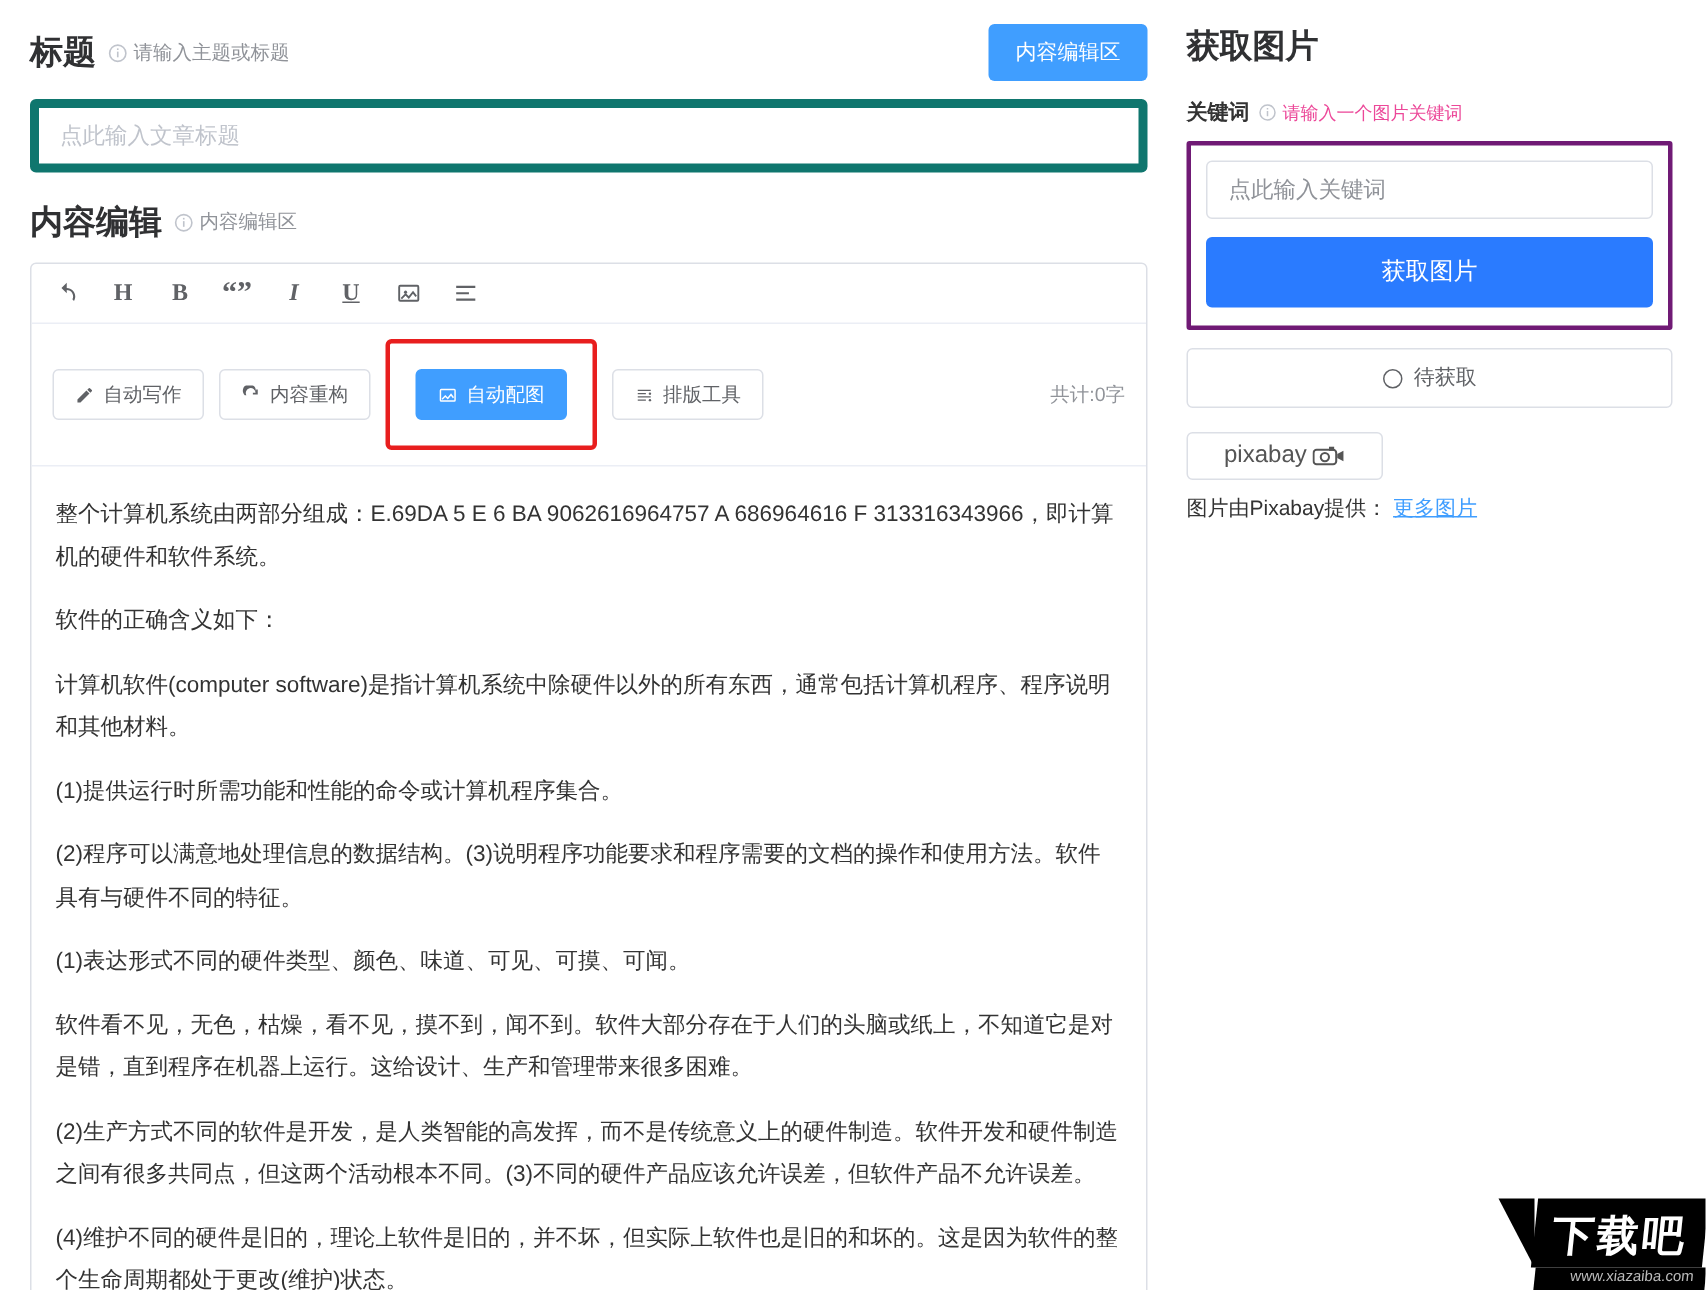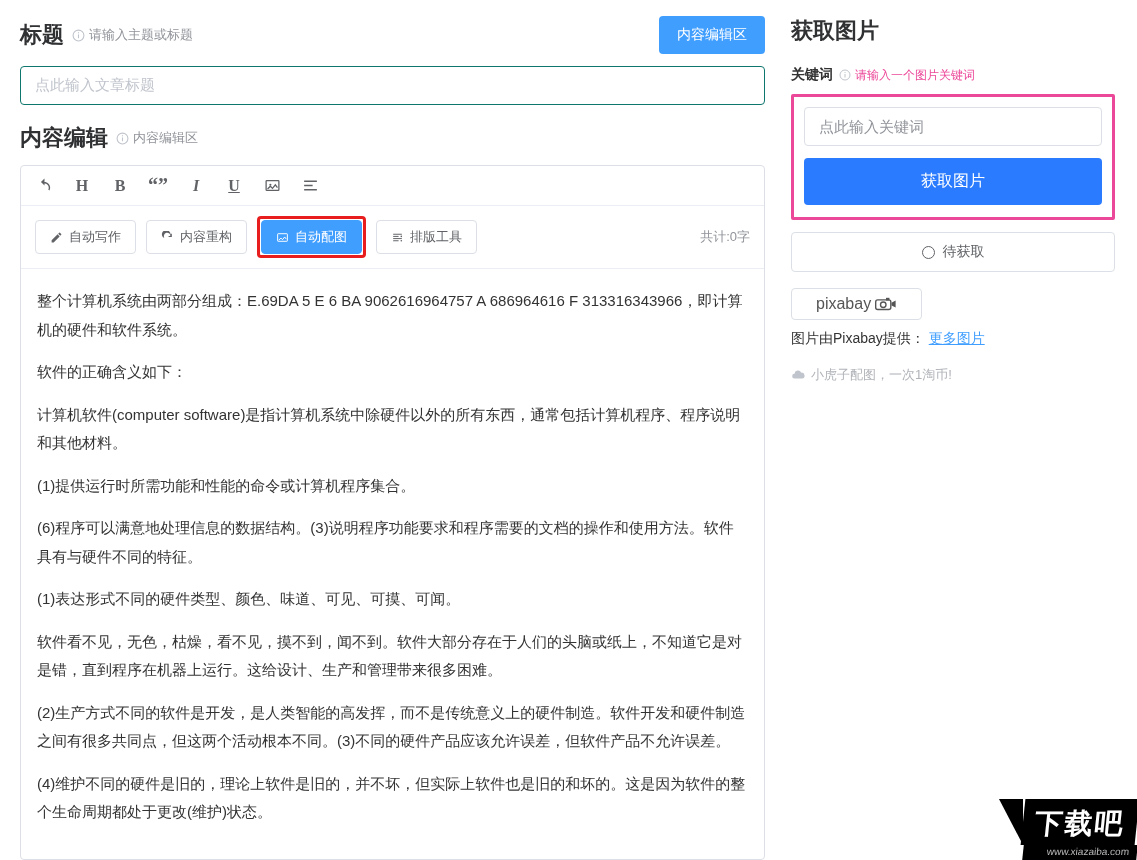--- a/index.html
+++ b/index.html
@@ -7,44 +7,44 @@
 .page { display:flex; width:1137px; height:860px; }
 .main { flex:1; padding:16px 20px; overflow:hidden; }
 .side { width:352px; padding:16px 8px 0 0; position:relative; }
 
 .section-head { display:flex; align-items:center; margin-bottom:12px; }
 .section-title { font-size:22px; font-weight:600; color:#303133; margin-right:8px; }
 .section-hint { font-size:13px; color:#909399; display:flex; align-items:center; gap:4px; }
 .section-hint svg { width:13px; height:13px; }
 .clear-btn { margin-left:auto; background:#409EFF; color:#fff; border:none; border-radius:4px; padding:10px 18px; font-size:14px; cursor:pointer; }
 
-.title-input { width:100%; border:1px solid #0f766e; border-radius:4px; padding:10px 14px; font-size:15px; color:#303133; margin-bottom:18px; background:#fff;font-family:Liberation Serif, serif; }
+.title-input { width:100%; border:6px solid #0f766e; border-radius:4px; padding:10px 14px; font-size:15px; color:#303133; margin-bottom:18px; background:#fff; }
 .title-input::placeholder { color:#C0C4CC; }
 
 .editor-box { border:1px solid #DCDFE6; border-radius:4px; }
 .toolbar-row1 { display:flex; align-items:center; padding:8px 14px; border-bottom:1px solid #EBEEF5; gap:20px; }
 .toolbar-row1 .ticon { color:#606266; font-size:16px; font-weight:600; display:inline-flex; align-items:center; justify-content:center; width:18px; }
 .toolbar-row2 { display:flex; align-items:center; padding:10px 14px; border-bottom:1px solid #EBEEF5; gap:10px; }
 .tbtn { display:inline-flex; align-items:center; gap:6px; border:1px solid #DCDFE6; background:#fff; border-radius:4px; padding:7px 14px; font-size:13px; color:#606266; cursor:pointer; }
 .tbtn.primary { background:#409EFF; color:#fff; border-color:#409EFF; }
 .tbtn svg { width:13px; height:13px; }
-.highlight-red { border:3px solid #E81E1E; border-radius:4px; padding:1px; }
+.highlight-red { border:3px solid #E81E1E; border-radius:4px; padding:17px; }
 .word-count { margin-left:auto; font-size:13px; color:#909399; }
 
 .content-body { padding:18px 16px; font-size:15px; color:#333; line-height:1.9; }
 .content-body p { margin-bottom:14px; }
 
 .side-inner { padding:0 14px 0 6px; }
 .side-title { font-size:22px; font-weight:600; color:#303133; margin-bottom:20px; }
 .side-label-row { display:flex; align-items:center; margin-bottom:10px; gap:6px; }
 .side-label { font-size:14px; font-weight:600; }
 .side-hint { font-size:12px; color:#ec4899; display:flex; align-items:center; gap:4px; }
 .side-hint svg { width:12px; height:12px; }
 
-.red-box { border:3px solid #ec4899; border-radius:2px; padding:10px 10px 12px; margin-bottom:12px; }
+.red-box { border:3px solid #701a75; border-radius:2px; padding:10px 10px 12px; margin-bottom:12px; }
 .keyword-input { width:100%; border:1px solid #DCDFE6; border-radius:4px; padding:10px 14px; font-size:15px; margin-bottom:12px; }
 .keyword-input::placeholder { color:#909399; }
 .fetch-btn { width:100%; background:#2A7BFF; color:#fff; border:none; border-radius:4px; padding:13px 0; font-size:16px; cursor:pointer; }
 
 .pending-box { border:1px solid #DCDFE6; border-radius:4px; padding:10px; text-align:center; color:#606266; font-size:14px; display:flex; align-items:center; justify-content:center; gap:8px; margin-bottom:16px; }
 .pending-box .circ { width:13px; height:13px; border:1.5px solid #606266; border-radius:50%; }
 
 .pixabay-badge { border:1px solid #DCDFE6; border-radius:4px; padding:6px 24px; display:inline-flex; align-items:center; gap:4px; font-size:16px; color:#555; font-family:Arial,sans-serif; margin-bottom:10px; }
 .pixabay-badge svg { width:22px; height:14px; }
 
@@ -145,21 +145,21 @@
             </svg>
           <span>排版工具</span>
         </button>
         <span class="word-count">共计:0字</span>
       </div>
       <div class="content-body">
         <p>整个计算机系统由两部分组成：E.69DA 5 E 6 BA 9062616964757 A 686964616 F 313316343966，即计算机的硬件和软件系统。</p>
         <p>软件的正确含义如下：</p>
         <p>计算机软件(computer software)是指计算机系统中除硬件以外的所有东西，通常包括计算机程序、程序说明和其他材料。</p>
         <p>(1)提供运行时所需功能和性能的命令或计算机程序集合。</p>
-        <p>(6)程序可以满意地处理信息的数据结构。(3)说明程序功能要求和程序需要的文档的操作和使用方法。软件具有与硬件不同的特征。</p>
+        <p>(2)程序可以满意地处理信息的数据结构。(3)说明程序功能要求和程序需要的文档的操作和使用方法。软件具有与硬件不同的特征。</p>
         <p>(1)表达形式不同的硬件类型、颜色、味道、可见、可摸、可闻。</p>
         <p>软件看不见，无色，枯燥，看不见，摸不到，闻不到。软件大部分存在于人们的头脑或纸上，不知道它是对是错，直到程序在机器上运行。这给设计、生产和管理带来很多困难。</p>
         <p>(2)生产方式不同的软件是开发，是人类智能的高发挥，而不是传统意义上的硬件制造。软件开发和硬件制造之间有很多共同点，但这两个活动根本不同。(3)不同的硬件产品应该允许误差，但软件产品不允许误差。</p>
         <p>(4)维护不同的硬件是旧的，理论上软件是旧的，并不坏，但实际上软件也是旧的和坏的。这是因为软件的整个生命周期都处于更改(维护)状态。</p>
       </div>
     </div>
   </div>
 
   <div class="side">
     <div class="side-inner">
@@ -189,26 +189,20 @@
             <rect x="1" y="4" width="22" height="14" rx="3" fill="none" stroke="#555" stroke-width="2"></rect>
             <circle cx="12" cy="11" r="4" fill="none" stroke="#555" stroke-width="2"></circle>
             <rect x="16" y="1" width="5" height="4" fill="#555"></rect>
             <path d="M24 8l6-3v10l-6-3" fill="#555"></path>
           </svg>
       </div>
       <div class="credit-row">
         <span>图片由Pixabay提供：</span>
         <a href="#">更多图片</a>
       </div>
-      <div class="tip-row">
-        <svg viewBox="0 0 24 24">
-            <path d="M19 18H6a4 4 0 010-8 6 6 0 0111.5-2A4.5 4.5 0 0119 18z" fill="#C0C4CC"></path>
-          </svg>
-        <span>小虎子配图，一次1淘币!</span>
-      </div>
     </div>
     <div class="watermark">
       <div style="position:relative;">
         <div class="wm-tri"></div>
         <div class="wm-box">下载吧</div>
         <div class="wm-url">www.xiazaiba.com</div>
       </div>
     </div>
   </div>
 </div>

